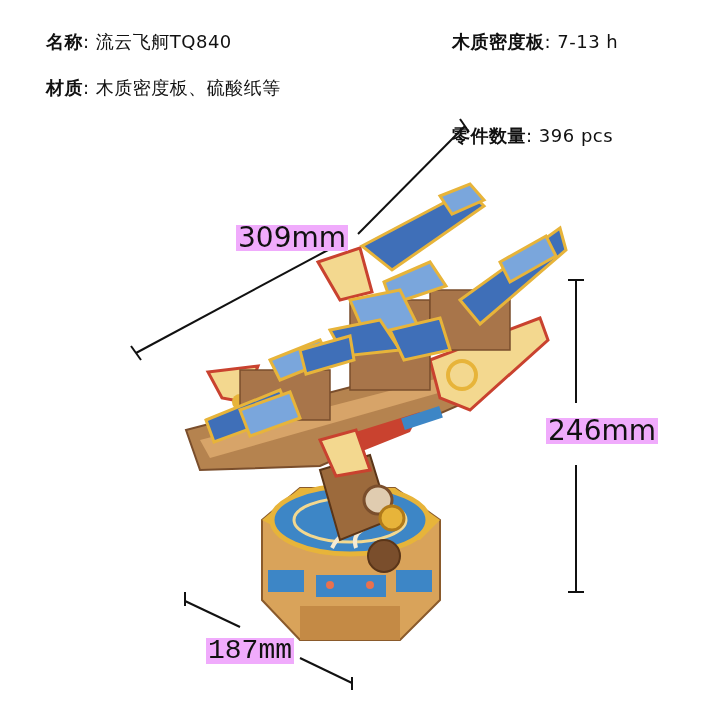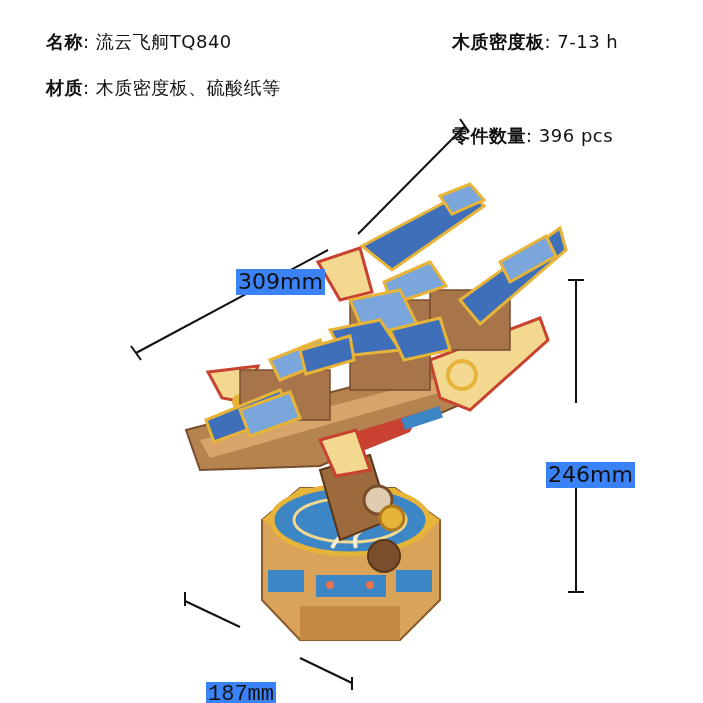--- a/index.html
+++ b/index.html
@@ -1,20 +1,20 @@
 <!DOCTYPE html>
 <html><head>
 <meta charset="utf-8">
 <style>
   html, body { margin: 0; padding: 0; background: #ffffff; }
   body { width: 703px; height: 703px; position: relative; overflow: hidden;
          font-family: "DejaVu Sans", "Liberation Sans", sans-serif; color: #111; }
   .spec { position: absolute; font-size: 18px; line-height: 28px; white-space: nowrap; letter-spacing: 0.5px; }
   .spec .k { font-weight: bold; }
-  .dim-label { position: absolute; font-size: 22px; line-height: 26px; white-space: nowrap; background: #3b82f6; padding: 0 2px; margin-top: 44px; }
+  .dim-label { position: absolute; font-size: 28px; line-height: 26px; white-space: nowrap; background: #f0abfc; padding: 0 2px; }
   svg.overlay { position: absolute; left: 0; top: 0; }
 </style>
 </head>
 <body>
 
 <div class="spec" style="left:46px; top:28px;">
   <span class="k">名称</span><span>: </span><span>流云飞舸TQ840</span>
 </div>
 <div class="spec" style="left:46px; top:74px;">
   <span class="k">材质</span><span>: </span><span>木质密度板、硫酸纸等</span>

